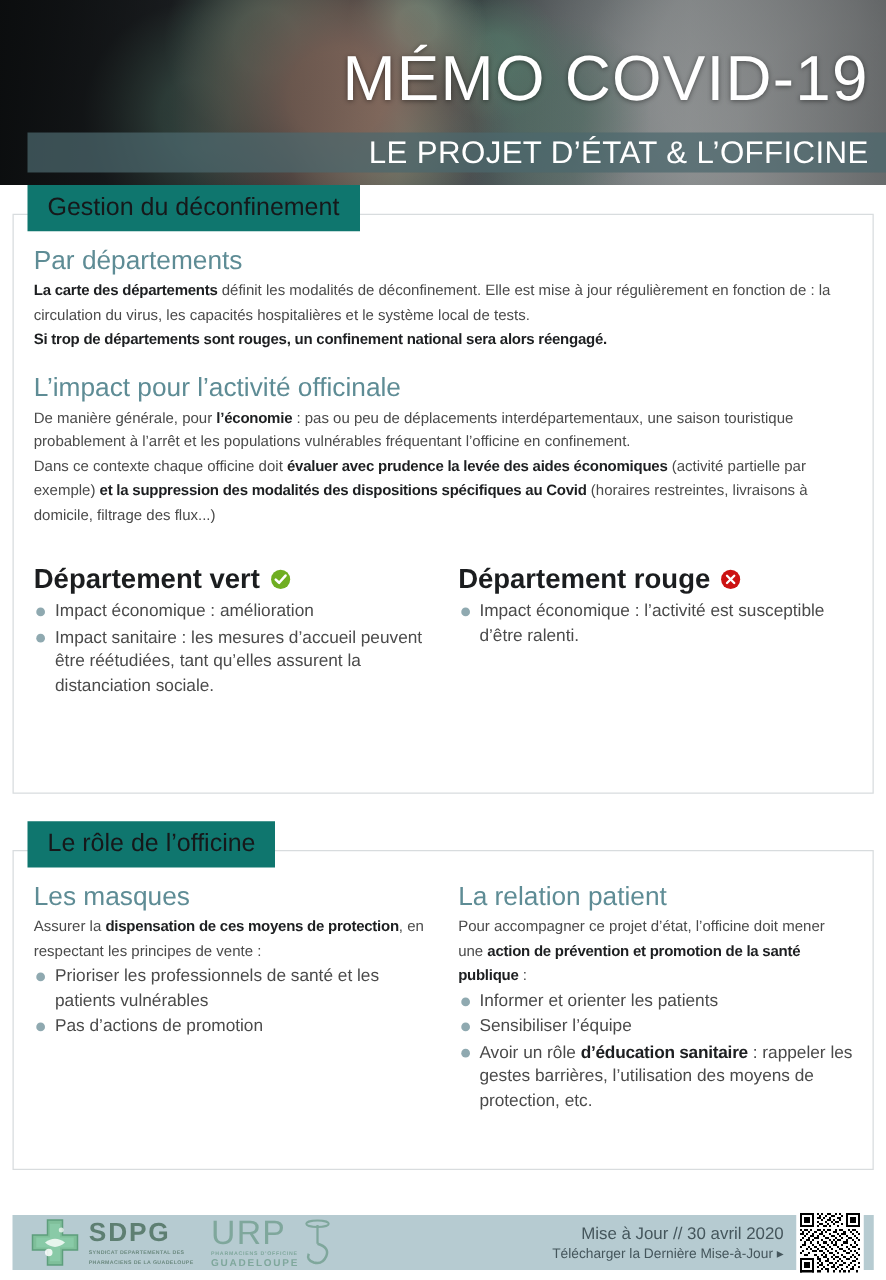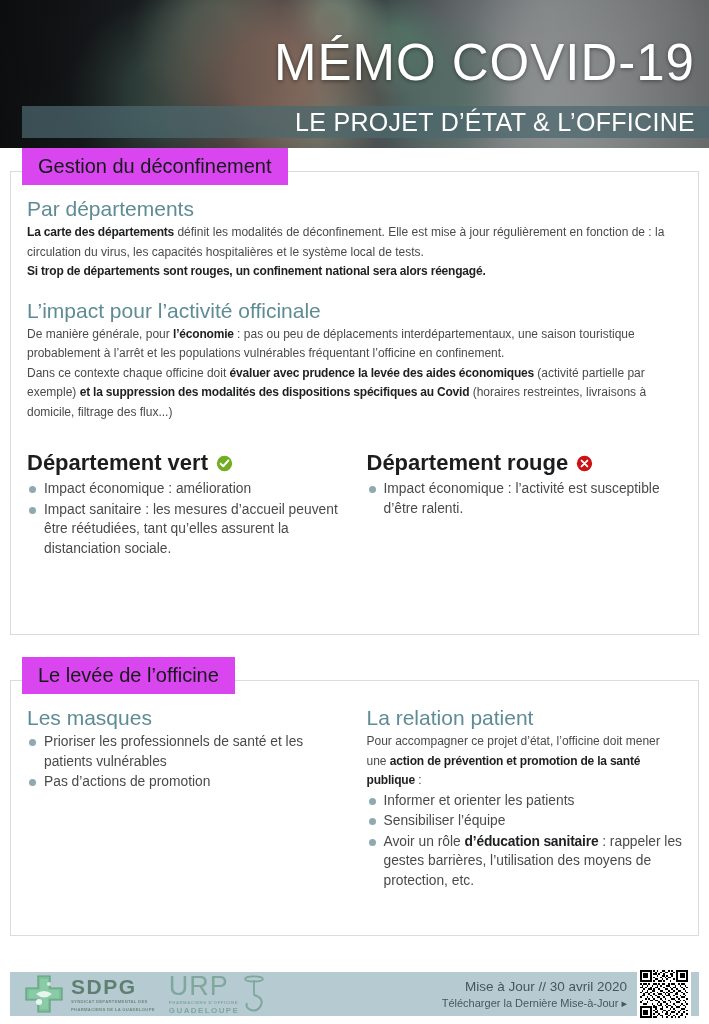--- a/index.html
+++ b/index.html
@@ -79,21 +79,21 @@
 
   
   .section {
     position: relative;
     margin: 0 10px;
   }
   .section-tab {
     position: relative;
     z-index: 3;
     display: inline-block;
-    background: #d946ef;
+    background: #0f766e;
     color: #16181a;
     font-size: 20px;
     line-height: 22px;
     padding: 7px 16px 8px 16px;
     font-weight: 400;
     margin-left: 12px;
   }
   .card {
     position: relative;
     margin-top: -14px;
@@ -309,26 +309,27 @@
         <ul class="bul">
           <li>Impact économique : l’activité est susceptible d’être ralenti.</li>
         </ul>
       </div>
     </div>
 
   </div>
 </div>
 
 <div class="section" style="margin-top:22px;">
-  <div class="section-tab">Le levée de l’officine</div>
+  <div class="section-tab">Le rôle de l’officine</div>
   <div class="card card-2">
     <div class="cols">
 
       <div class="col">
         <h3 class="sub">Les masques</h3>
+        <p class="para">Assurer la <b>dispensation de ces moyens de protection</b>, en respectant les principes de vente :</p>
         <ul class="bul">
           <li>Prioriser les professionnels de santé et les patients vulnérables</li>
           <li>Pas d’actions de promotion</li>
         </ul>
         <div style="height:14px"></div>
       </div>
 
       <div class="col">
         <h3 class="sub">La relation patient</h3>
         <p class="para">Pour accompagner ce projet d’état, l’officine doit mener une <b>action de prévention et promotion de la santé publique</b> :</p>

